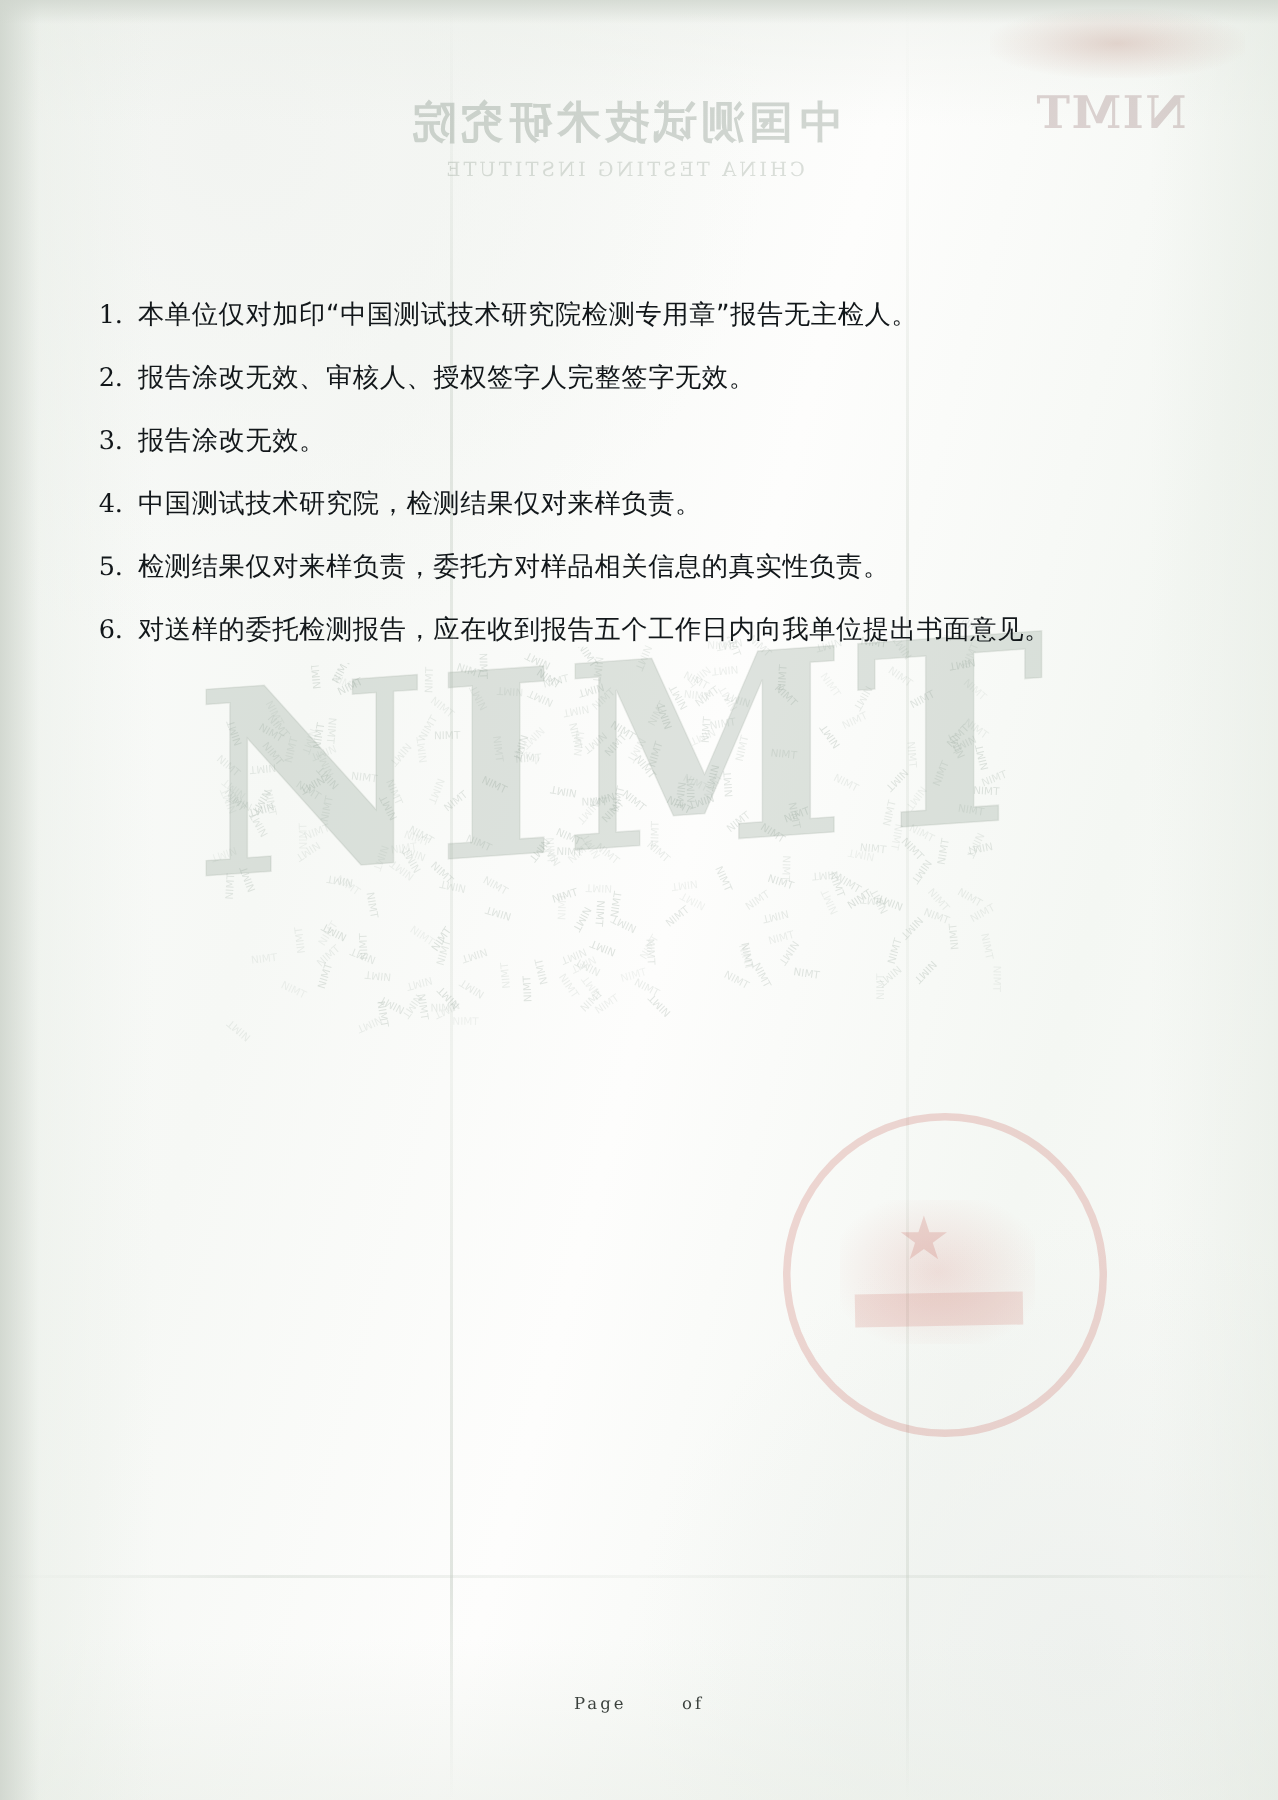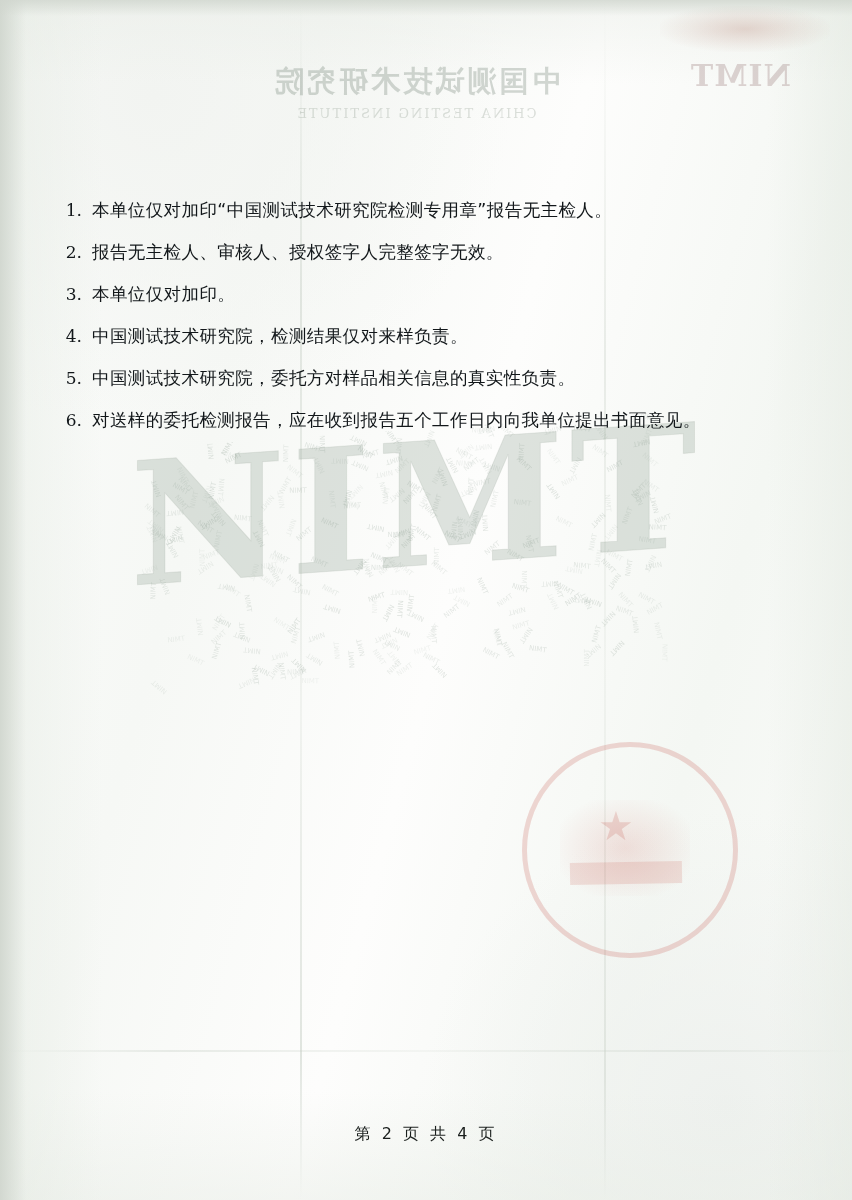--- a/index.html
+++ b/index.html
@@ -545,44 +545,42 @@
   <div class="content">
 
 
     <div class="clauses" id="clause-list">
         <div class="clause">
           <div class="clause-num">1.</div>
           <div class="clause-text">本单位仅对加印“中国测试技术研究院检测专用章”报告无主检人。</div>
         </div>
         <div class="clause">
           <div class="clause-num">2.</div>
-          <div class="clause-text">报告无主检人、审核人、授权签字人完整签字无效。</div>
+          <div class="clause-text">报告涂改无效、审核人、授权签字人完整签字无效。</div>
         </div>
         <div class="clause">
           <div class="clause-num">3.</div>
-          <div class="clause-text">本单位仅对加印。</div>
+          <div class="clause-text">报告涂改无效。</div>
         </div>
         <div class="clause">
           <div class="clause-num">4.</div>
           <div class="clause-text">中国测试技术研究院，检测结果仅对来样负责。</div>
         </div>
         <div class="clause">
           <div class="clause-num">5.</div>
-          <div class="clause-text">中国测试技术研究院，委托方对样品相关信息的真实性负责。</div>
+          <div class="clause-text">检测结果仅对来样负责，委托方对样品相关信息的真实性负责。</div>
         </div>
         <div class="clause">
           <div class="clause-num">6.</div>
           <div class="clause-text">对送样的委托检测报告，应在收到报告五个工作日内向我单位提出书面意见。</div>
         </div>
       </div>
 
     <div class="footer">
-      <div class="footer-cn">
-        <span>第</span>
-        <span>2</span>
-        <span>页 共</span>
-        <span>4</span>
-        <span>页</span>
+      <div class="footer-en">
+        <span>Page</span>
+        <span class="gap"></span>
+        <span>of</span>
       </div>
     </div>
 
   </div>
 </div>
 
 </body></html>

